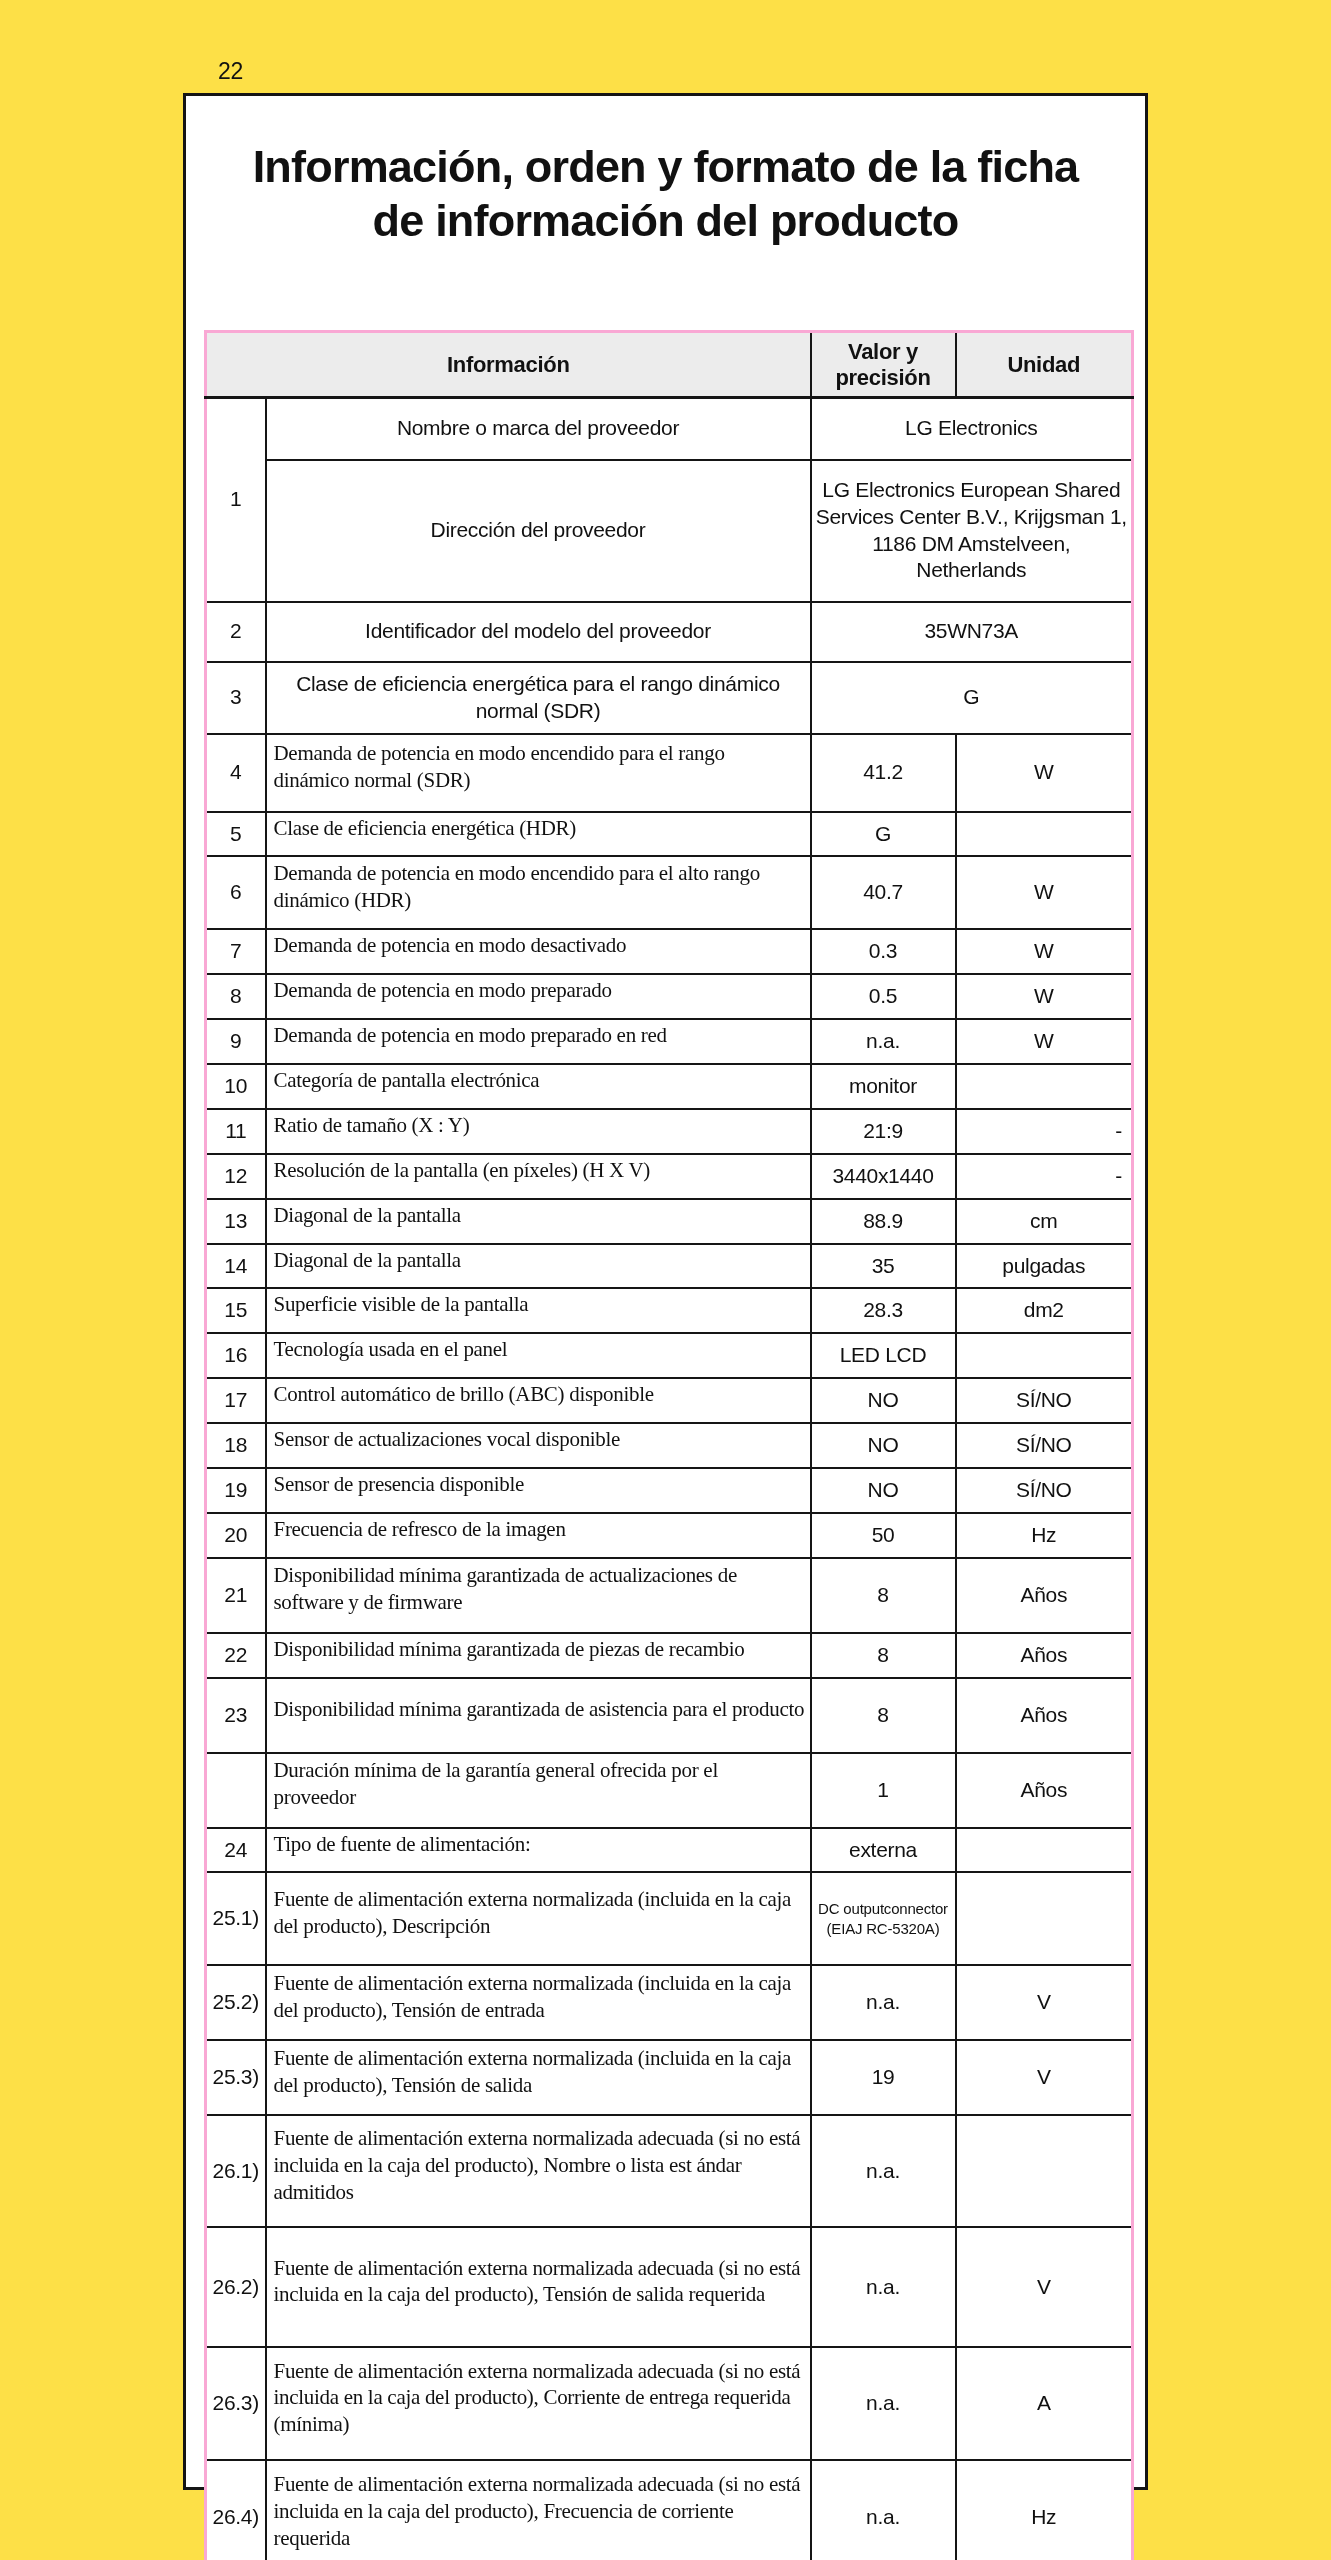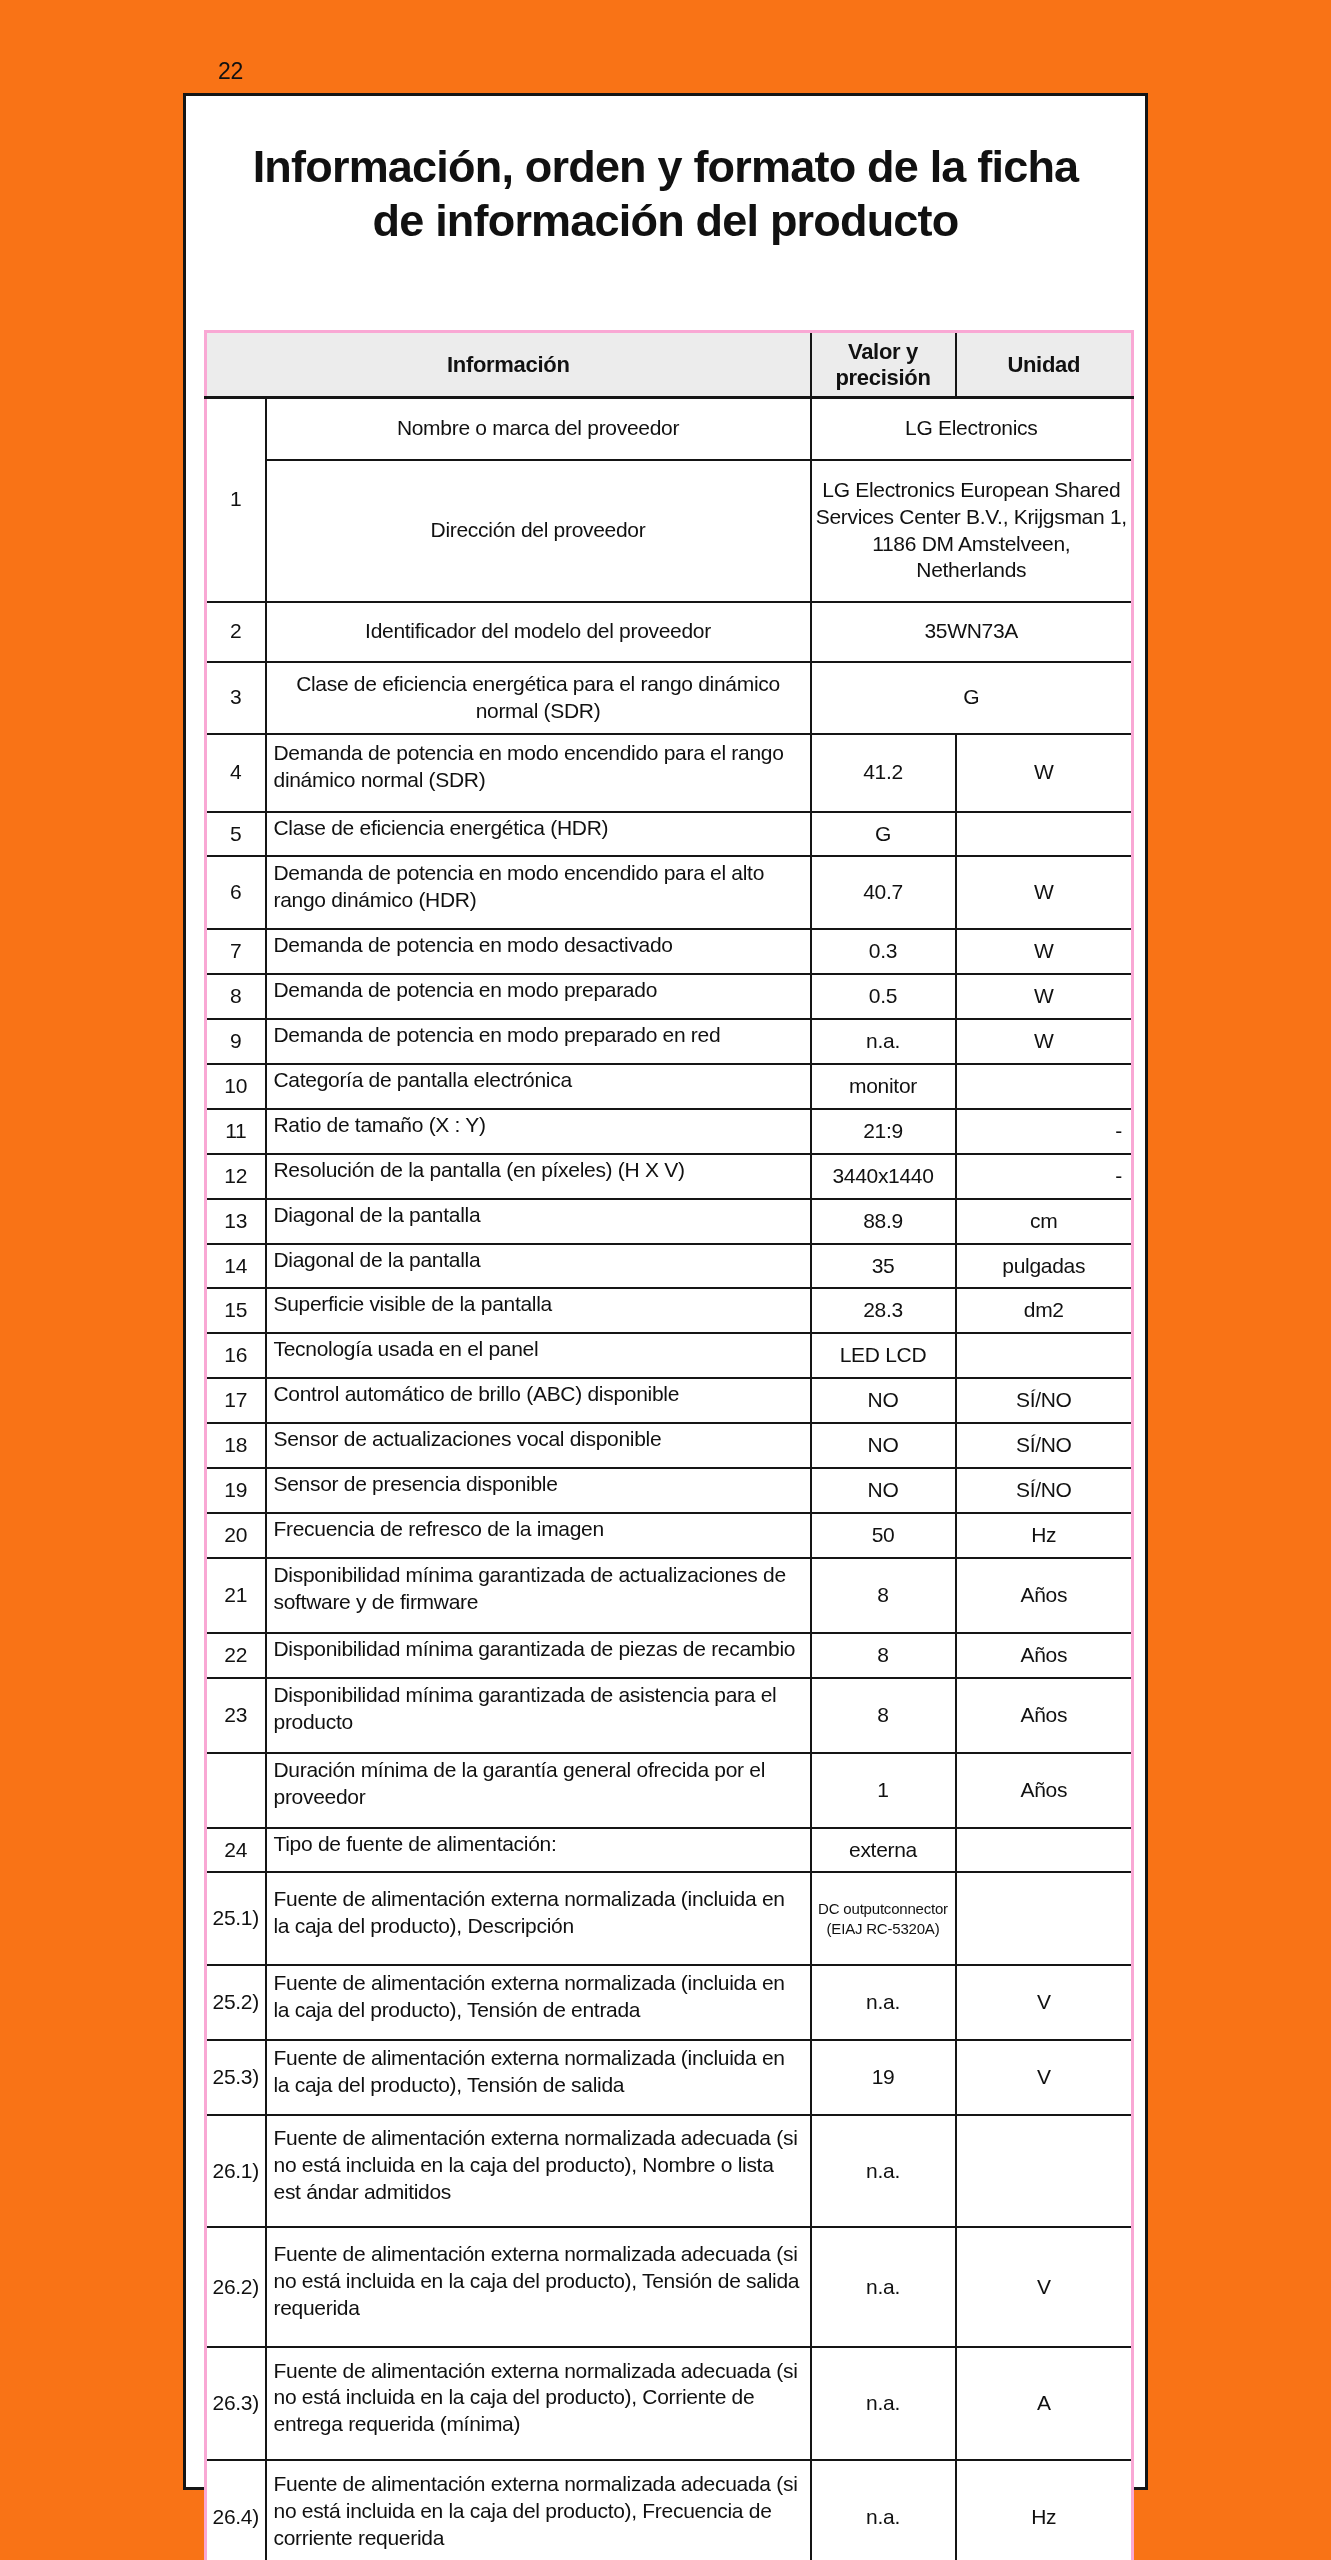--- a/index.html
+++ b/index.html
@@ -1,20 +1,20 @@
 <!DOCTYPE html>
 <html><head>
 <meta charset="utf-8">
 <style>
   html, body { margin: 0; padding: 0; background: #ffffff; }
   .canvas {
     position: relative;
     width: 1331px;
     height: 2560px;
-    background: #f97316;
+    background: #fde047;
     font-family: "Liberation Sans", "DejaVu Sans", sans-serif;
     color: #111111;
     overflow: hidden;
   }
   .page-num {
     position: absolute;
     left: 218px;
     top: 58px;
     font-size: 23px;
     letter-spacing: -0.3px;
@@ -65,21 +65,21 @@
     font-weight: 700;
     line-height: 1.15;
     border-bottom: 3px solid #151515;
   }
   .info-table td {
     font-size: 21px;
     line-height: 1.28;
     background: #ffffff;
   }
   td.col-num { padding: 0 2px; }
-  td.col-info.left { text-align: left; padding: 2px 5px 14px 7px; }
+  td.col-info.left { text-align: left; padding: 2px 5px 14px 7px; font-family: Liberation Serif, serif; }
   td.col-unit.right { text-align: right; padding-right: 9px; }
   td.small { font-size: 15px; line-height: 1.3; letter-spacing: -0.2px; }
 </style>
 </head>
 <body>
 
 <div class="canvas">
   <div class="page-num">22</div>
   <div class="sheet">
     <div class="title">

